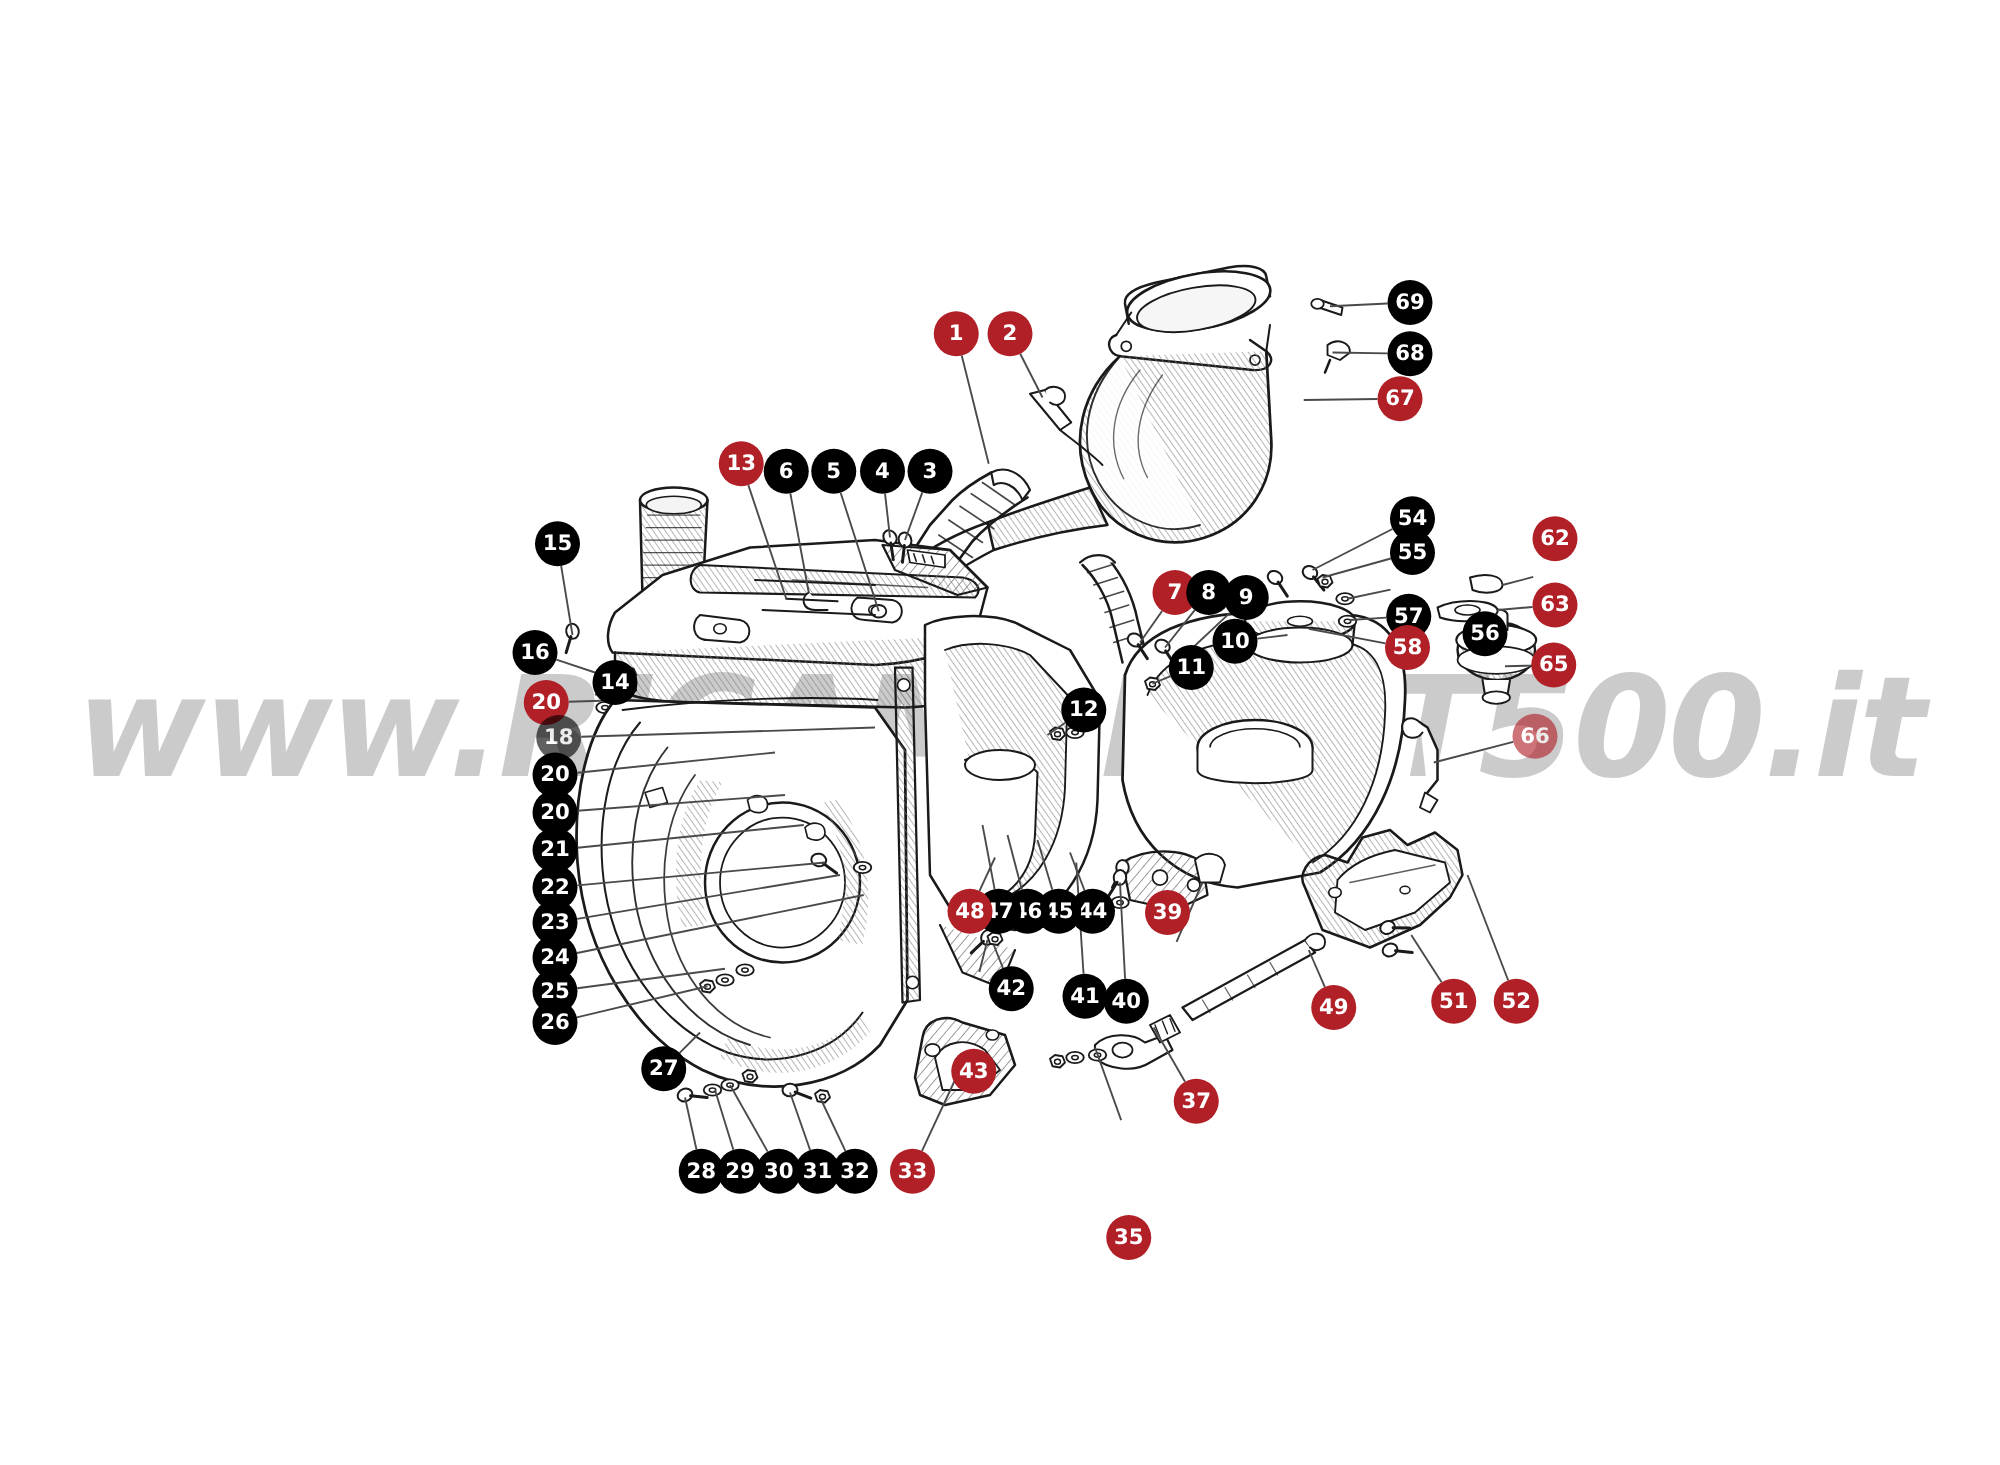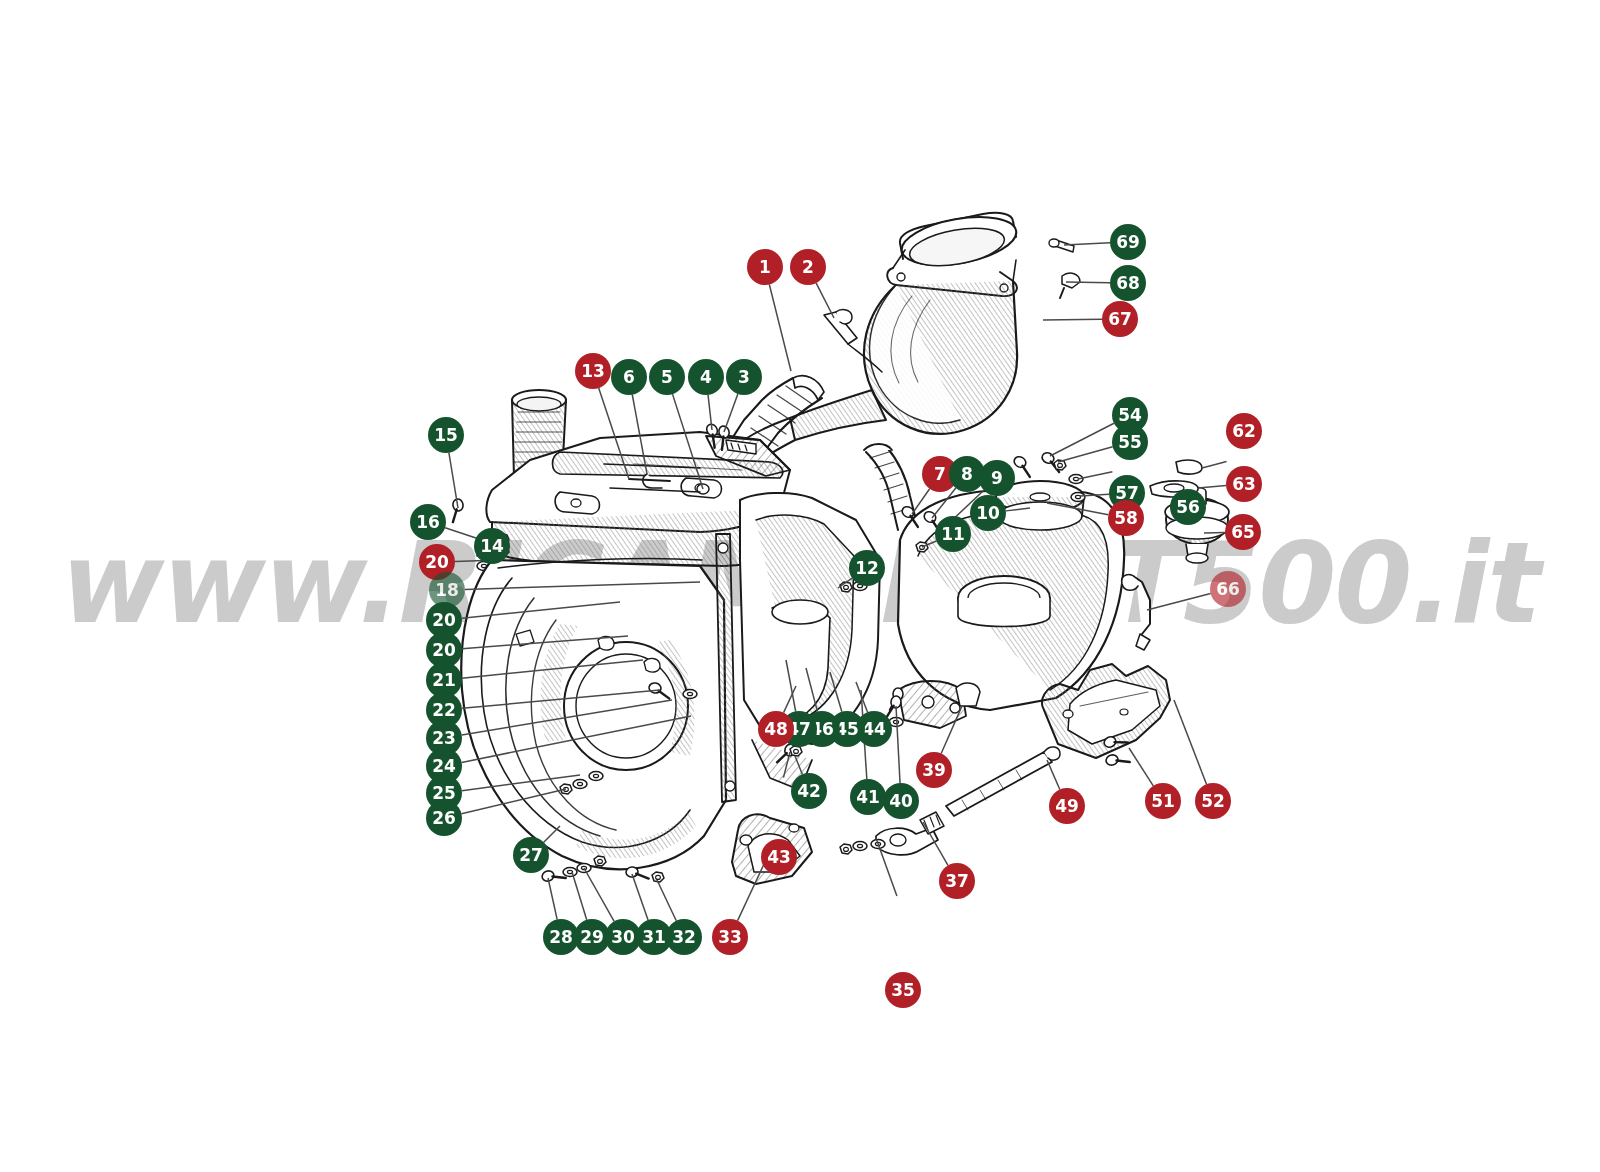--- a/index.html
+++ b/index.html
@@ -60,21 +60,21 @@
     font-family:"DejaVu Sans", sans-serif;
     font-weight:bold;
     font-size:17px;
     line-height:1;
     color:#ffffff;
     z-index:5;
     cursor:pointer;
     user-select:none;
     box-shadow:0 0 0 0 rgba(0,0,0,0);
   }
-  .callout.dark{ background:#14532d; }
+  .callout.dark{ background:#000000; }
   .callout.red { background:#b11f27; }
   .callout.faded{ opacity:.62; }
 </style>
 </head>
 <body>
 
 <div id="stage">
 
   <div id="watermark">www.RICAMBIFIAT500.it</div>
 
@@ -433,21 +433,21 @@
       <div class="callout dark" style="left: 444px; top: 818px;">26</div>
       <div class="callout dark" style="left: 531px; top: 855px;">27</div>
       <div class="callout dark" style="left: 561px; top: 937px;">28</div>
       <div class="callout dark" style="left: 592px; top: 937px;">29</div>
       <div class="callout dark" style="left: 623px; top: 937px;">30</div>
       <div class="callout dark" style="left: 654px; top: 937px;">31</div>
       <div class="callout dark" style="left: 684px; top: 937px;">32</div>
       <div class="callout red" style="left: 730px; top: 937px;">33</div>
       <div class="callout red" style="left: 903px; top: 942px; margin-top: 30px;">35</div>
       <div class="callout red" style="left: 957px; top: 881px;">37</div>
-      <div class="callout red" style="left: 934px; top: 770px;">39</div>
+      <div class="callout red" style="left: 934px; top: 730px;">39</div>
       <div class="callout dark" style="left: 901px; top: 801px;">40</div>
       <div class="callout dark" style="left: 868px; top: 797px;">41</div>
       <div class="callout dark" style="left: 809px; top: 791px;">42</div>
       <div class="callout red" style="left: 779px; top: 795px; margin-top: 44px;">43</div>
       <div class="callout dark" style="left: 874px; top: 729px;">44</div>
       <div class="callout dark" style="left: 847px; top: 729px;">45</div>
       <div class="callout dark" style="left: 822px; top: 729px;">46</div>
       <div class="callout dark" style="left: 799px; top: 729px;">47</div>
       <div class="callout red" style="left: 776px; top: 729px;">48</div>
       <div class="callout red" style="left: 1067px; top: 806px;">49</div>

